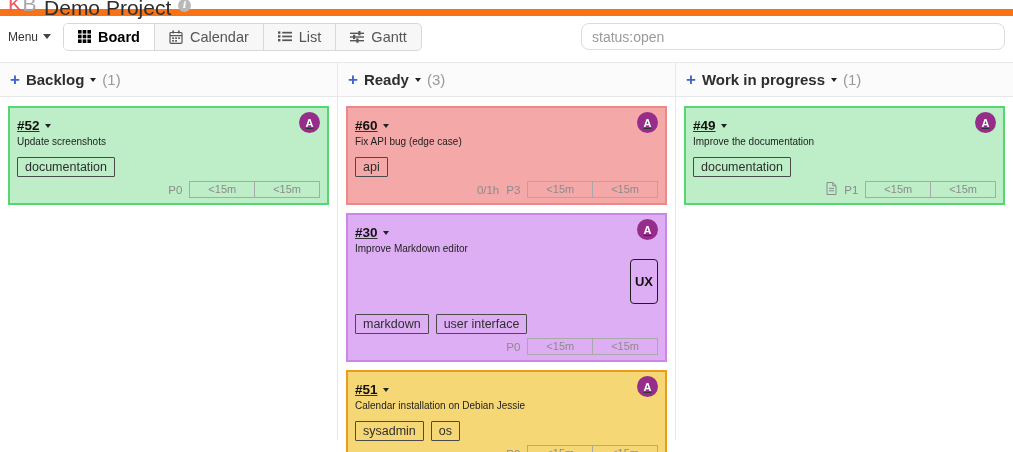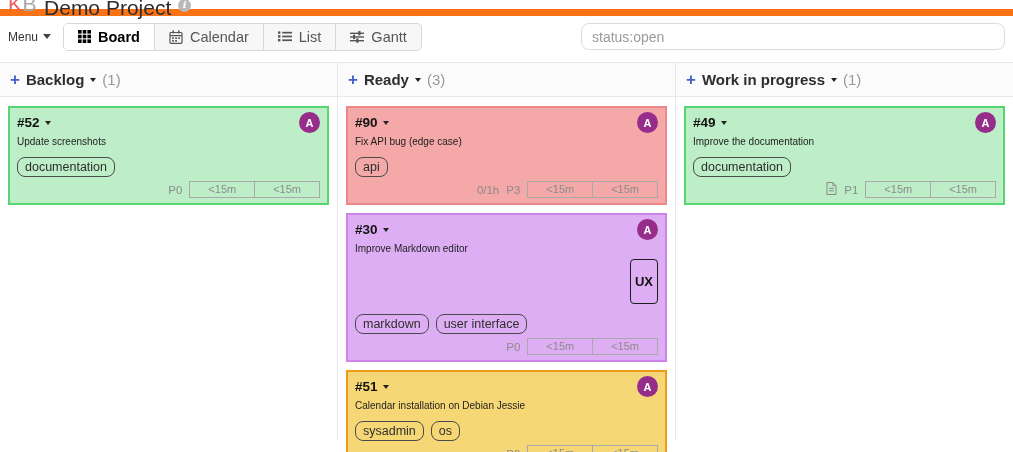--- a/index.html
+++ b/index.html
@@ -77,36 +77,36 @@
     flex:1 1 0; padding:9px 8px 0 8px;
     border-right:1px solid #e8e8e8; min-width:0;
   }
   .board-col:last-child { border-right:none; }
 
   
   .card {
     border:2px solid var(--b); background:var(--bg);
     padding:4px 7px 5px 7px; margin-bottom:8px; cursor:grab;
   }
-  .card-head { display:flex; align-items:center; }
+  .card-head { display:flex; align-items:flex-end;text-decoration:underline; }
   .task-id { display:flex; align-items:center; gap:5px; font-weight:bold; font-size:13.5px; color:#111; cursor:pointer; }
   .avatar {
     margin-left:auto; width:21px; height:21px; border-radius:50%;
     background:#962d8a; color:#fff; font-size:11px; font-weight:bold;
     display:flex; align-items:center; justify-content:center;
   }
   .task-title { font-size:10px; color:#1d1d1d; margin-top:3px; }
   .category-row { display:flex; justify-content:flex-end; margin-top:5px; }
   .category-badge {
     border:1px solid #1d1d1d; border-radius:4px; padding:14px 4px;
     font-weight:bold; font-size:13px; color:#111;
   }
   .tags { display:flex; gap:7px; margin-top:10px; flex-wrap:wrap; }
   .tag {
-    border:1px solid #4a4a4a; border-radius:8px; padding:2px 7px;
+    border:1px solid #4a4a4a; border-radius:1px; padding:2px 7px;
     font-size:12.5px; color:#2e2e2e; white-space:nowrap;
   }
   .card-footer {
     display:flex; justify-content:flex-end; align-items:center; gap:7px;
     margin-top:4px; font-size:11.5px; color:#8b8b8b;
   }
   .estimates { display:flex; }
   .estimate-cell {
     border:1px solid #a9a9a9; padding:0 18px; font-size:11px;
     color:#8b8b8b; line-height:15px;
@@ -234,21 +234,21 @@
             <span class="estimate-cell">&lt;15m</span>
             <span class="estimate-cell">&lt;15m</span>
           </span>
         </div>
       </article>
     </div>
     <div class="board-col">
       <article class="card" style="--bg: #f4a8a8; --b: #ee8888;">
         <div class="card-head">
           <span class="task-id">
-            <span>#90</span>
+            <span>#60</span>
             <span class="caret-sm"></span>
           </span>
           <span class="avatar">A</span>
         </div>
         <div class="task-title">Fix API bug (edge case)</div>
         <div class="tags">
           <span class="tag">api</span>
         </div>
         <div class="card-footer">
           <span>0/1h</span>

